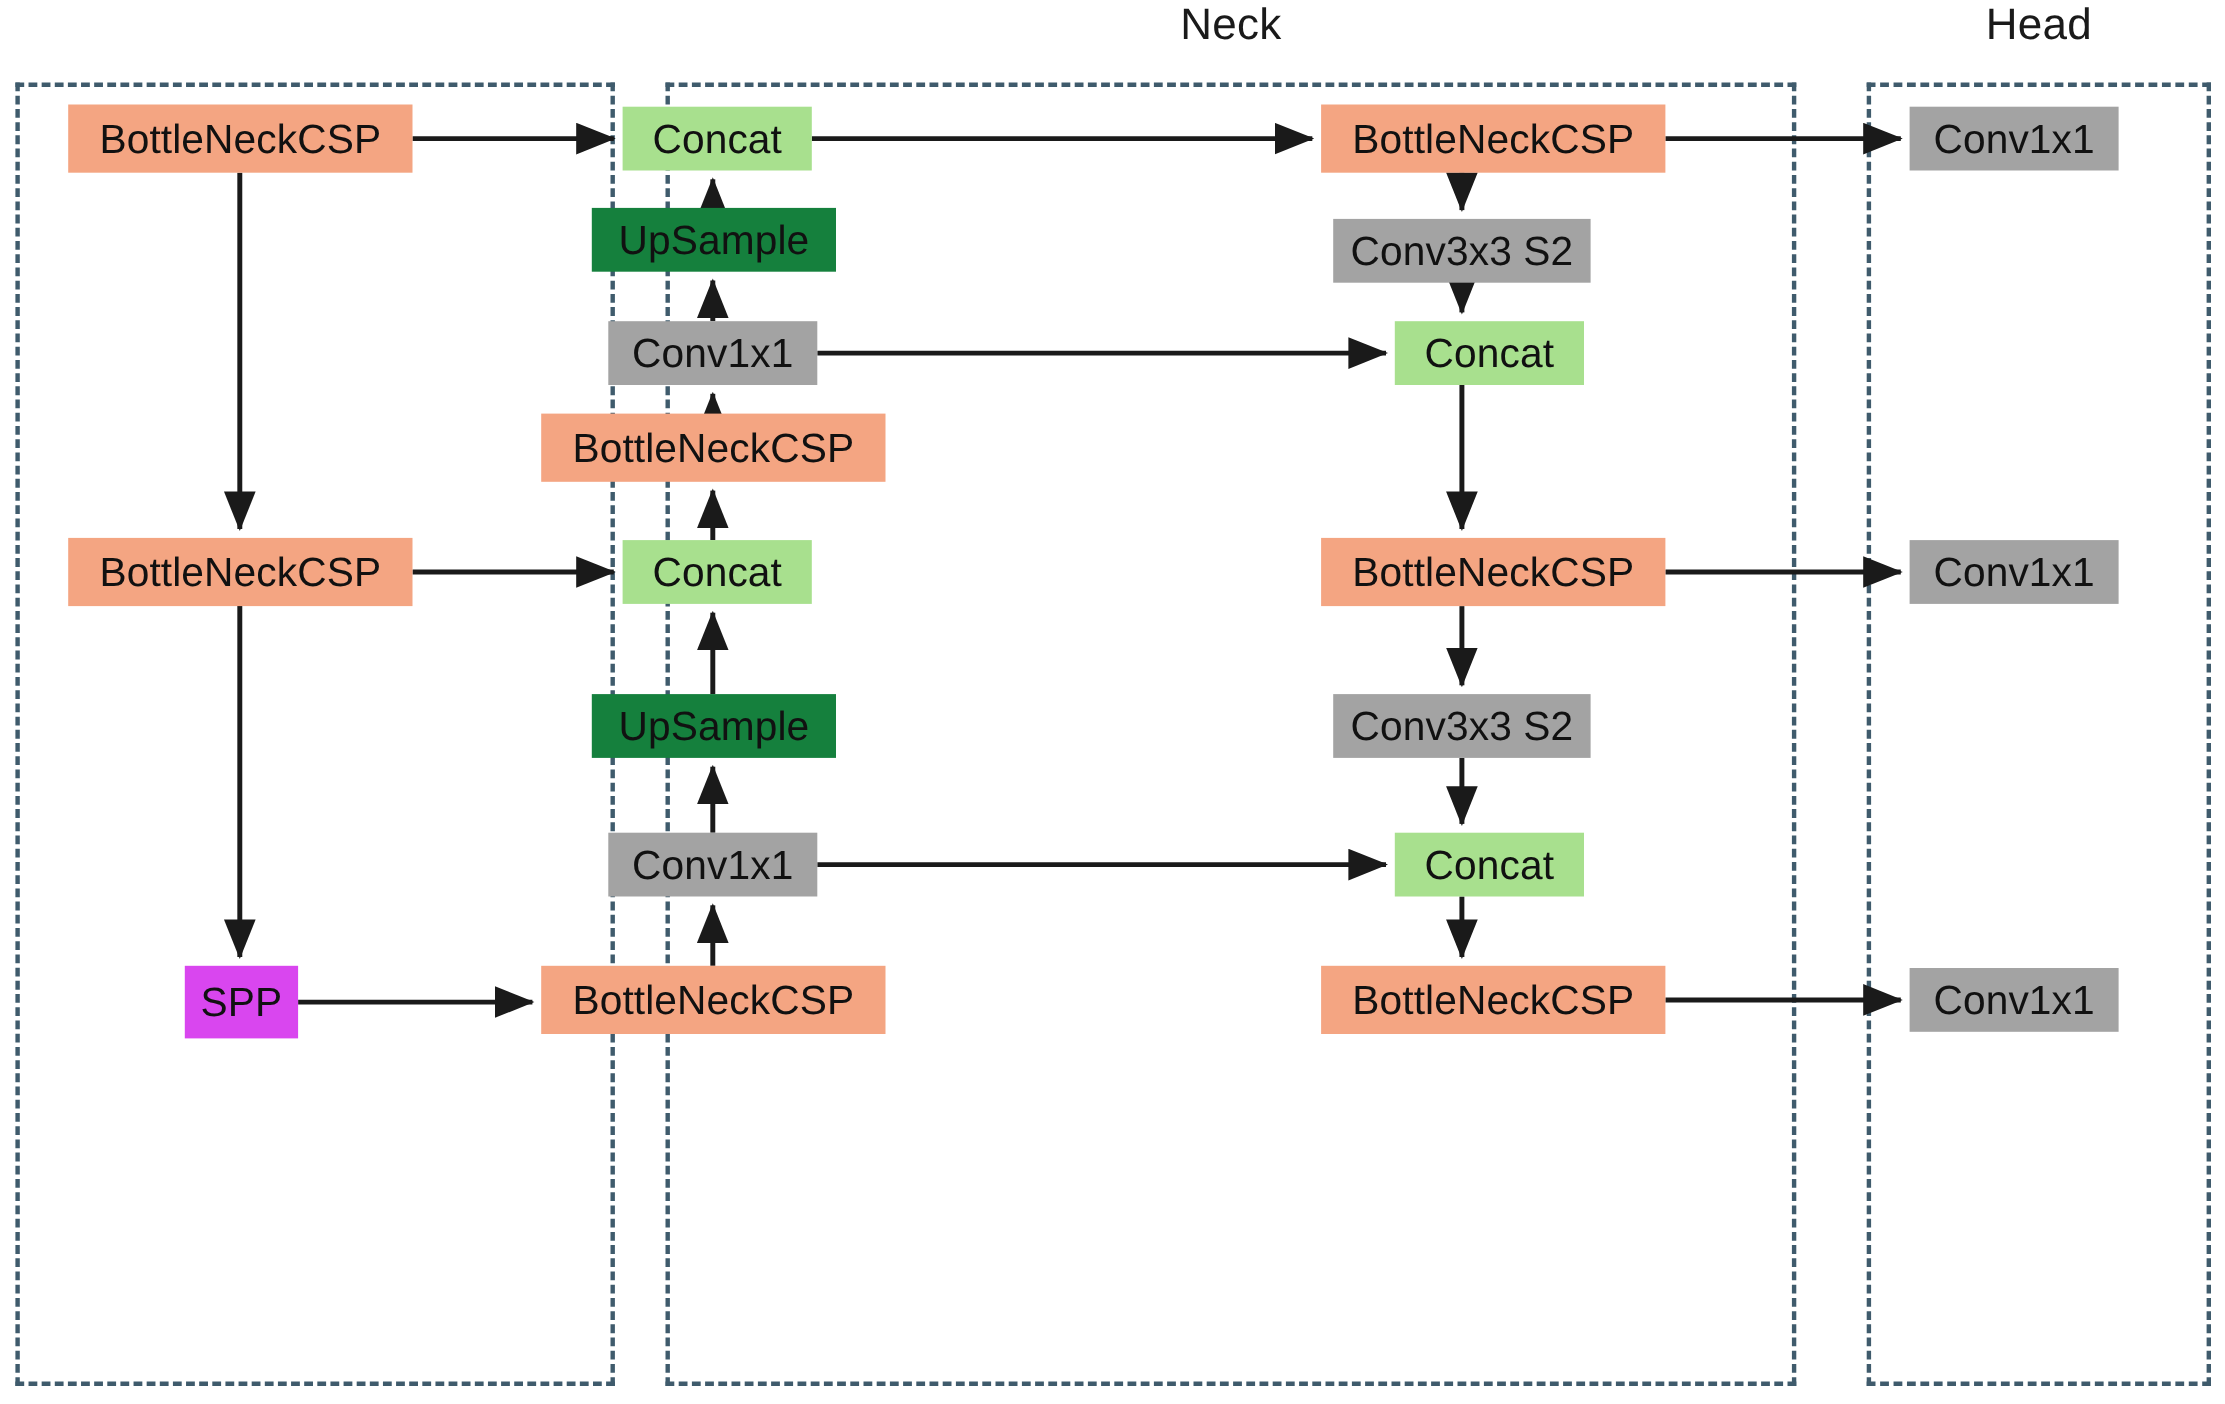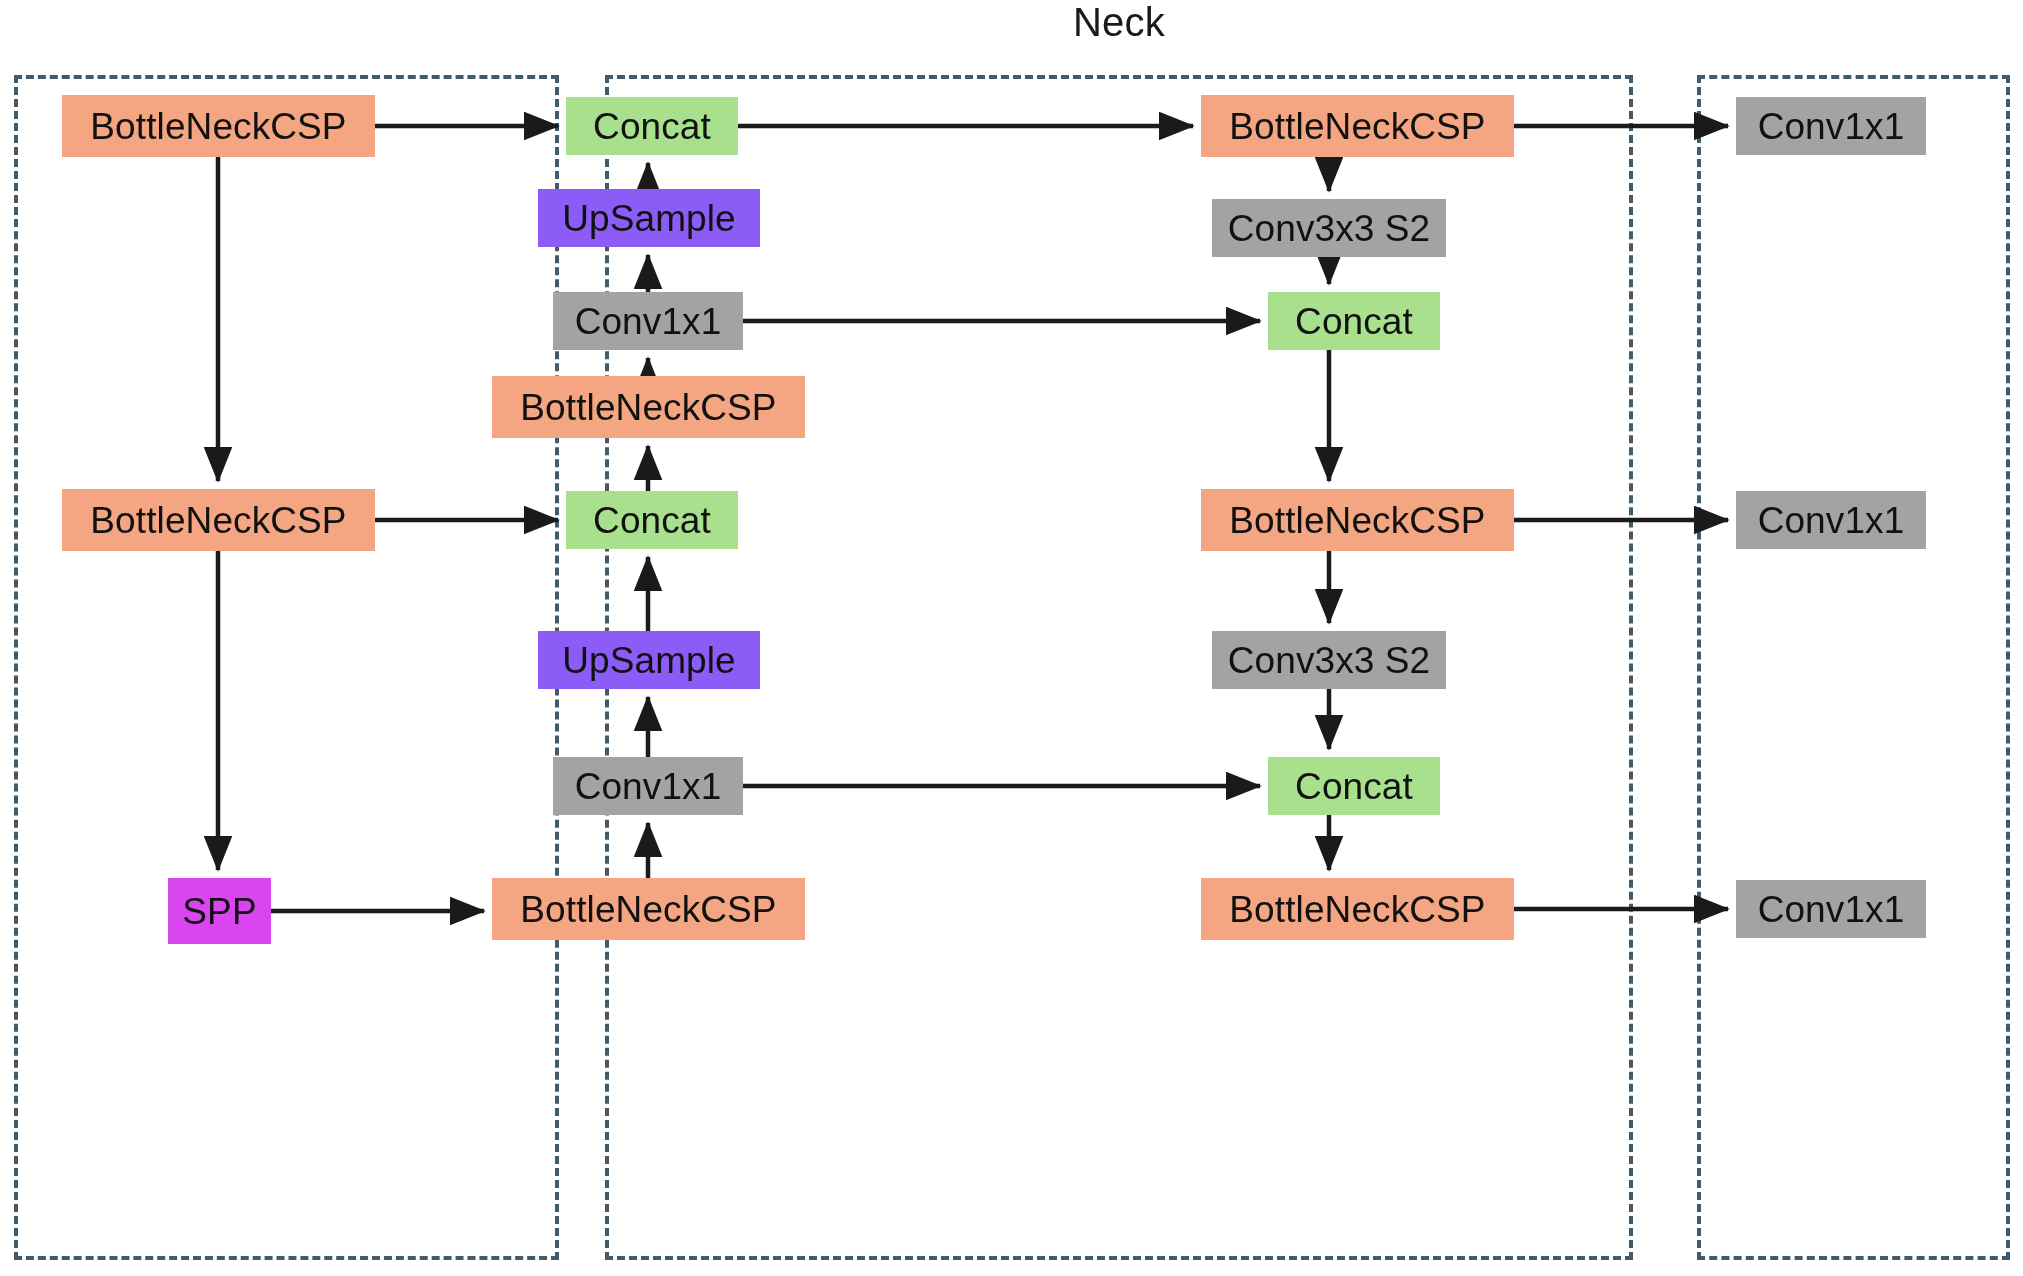--- a/index.html
+++ b/index.html
@@ -46,30 +46,31 @@
     align-items: center;
     justify-content: center;
     font-size: 37px;
     color: #111111;
     white-space: nowrap;
     letter-spacing: 0.1px;
     line-height: 1;
   }
   .n-bncsp { background: #F4A582; }
   .n-concat { background: #A8E08E; }
-  .n-upsample { background: #8b5cf6; }
+  .n-upsample { background: #15803d; }
   .n-conv { background: #a3a3a3; }
   .n-spp { background: #d946ef; }
 </style>
 </head>
 <body>
 
 <div id="canvas">
 
   <div class="group-title" style="left:605px; top:0px; width:1028px;">Neck</div>
+  <div class="group-title" style="left:1697px; top:0px; width:313px;">Head</div>
 
   <div class="group-box" style="left:14px; top:75px; width:545px; height:1185px;"></div>
   <div class="group-box" style="left:605px; top:75px; width:1028px; height:1185px;"></div>
   <div class="group-box" style="left:1697px; top:75px; width:313px; height:1185px;"></div>
 
   <svg id="wires" viewBox="0 0 2023 1276" xmlns="http://www.w3.org/2000/svg">
     <defs>
       <marker id="ah" markerWidth="9" markerHeight="9" refX="7.6" refY="3.2" orient="auto" markerUnits="strokeWidth">
         <path d="M0,0 L8,3.2 L0,6.4 z" fill="#1a1a1a"></path>
       </marker>

